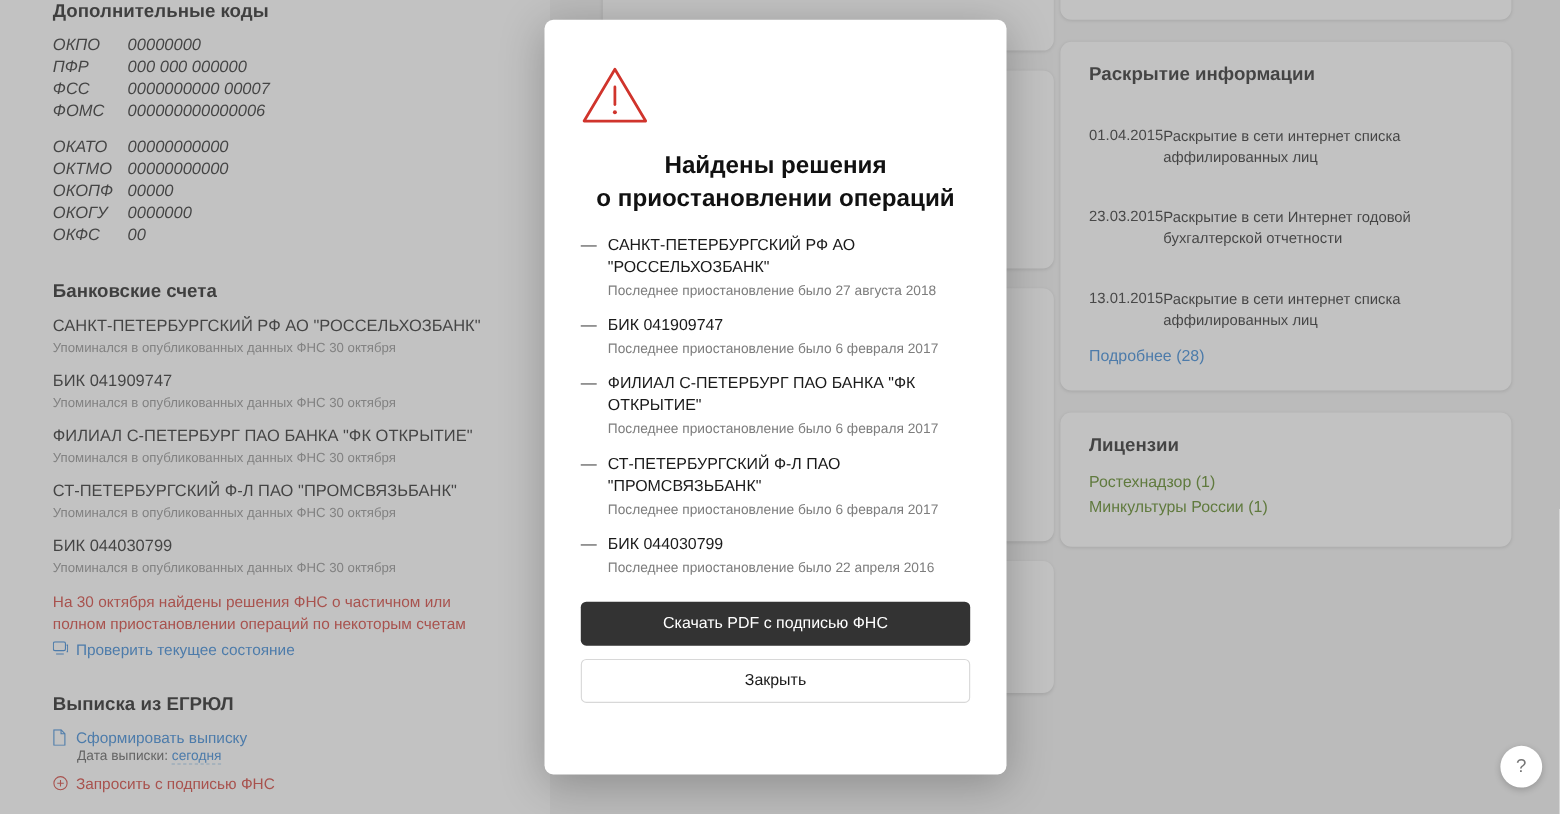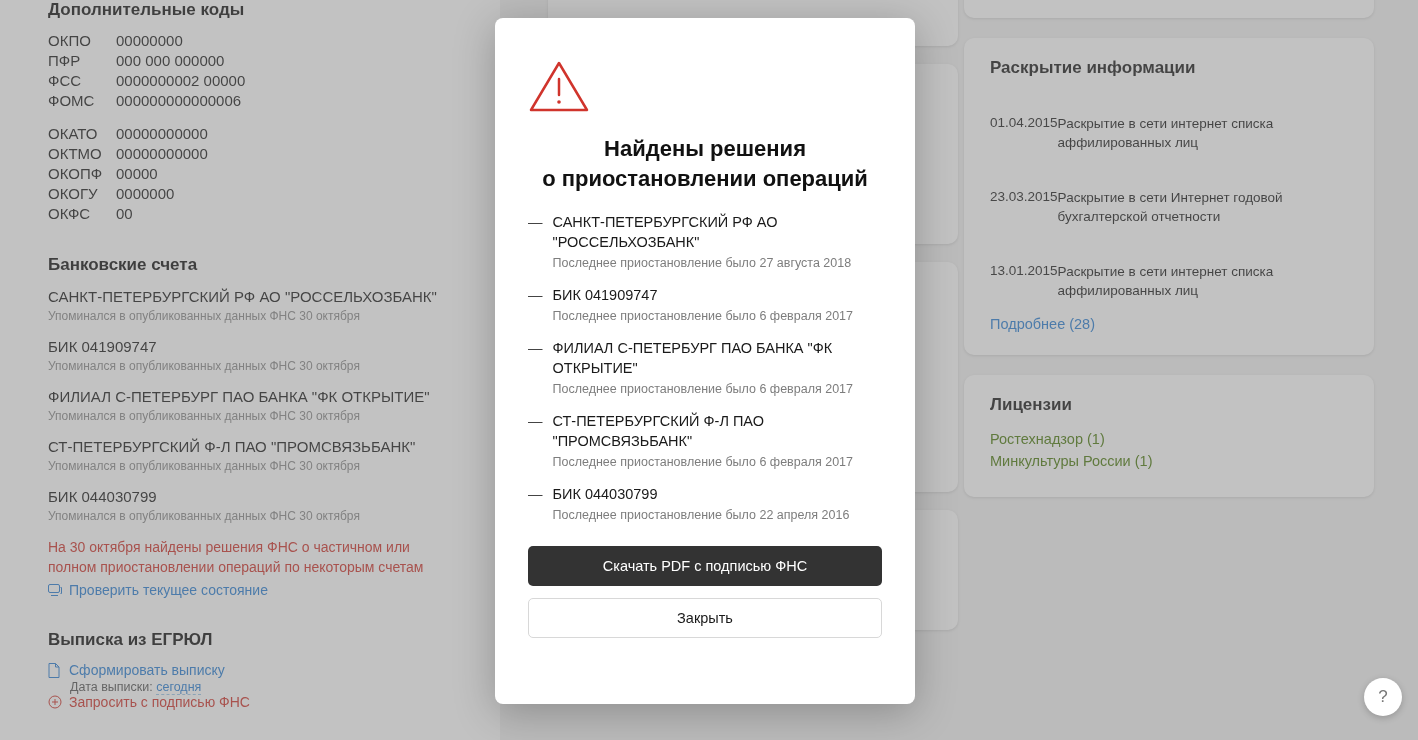--- a/index.html
+++ b/index.html
@@ -25,21 +25,21 @@
     width: 500px; height: 740px;
     background: #ffffff;
     padding: 0 48px;
   }
   .sec-title {
     font-size: 17px;
     font-weight: bold;
     color: #111;
     margin: 0 0 12px 0;
   }
-  .codes-table { border-collapse: collapse; }
+  .codes-table { border-collapse: collapse; font-style: italic; }
   .codes-table td {
     font-size: 15px;
     color: #1a1a1a;
     padding: 0 0 3px 0;
     vertical-align: top;
     white-space: nowrap;
   }
   .codes-table td.k { width: 68px; }
   .codes-gap td { height: 13px; padding: 0; }
 
@@ -275,21 +275,21 @@
           <tr>
         <td class="k">ОКПО</td>
         <td>00000000</td>
       </tr>
       <tr>
         <td class="k">ПФР</td>
         <td>000 000 000000</td>
       </tr>
       <tr>
         <td class="k">ФСС</td>
-        <td>0000000002 00000</td>
+        <td>0000000000 00007</td>
       </tr>
       <tr>
         <td class="k">ФОМС</td>
         <td>000000000000006</td>
       </tr>
       <tr class="codes-gap">
             <td colspan="2"></td>
           </tr>
       <tr>
         <td class="k">ОКАТО</td>
@@ -359,21 +359,21 @@
             <path d="M7.5 0.5V4H11" fill="none" stroke="#2a7fd4"></path>
           </svg>
       </span>
       <span class="link-blue">Сформировать выписку</span>
     </div>
     <div class="small-note">
       <span>Дата выписки:</span>
       <span class="dotted">сегодня</span>
     </div>
 
-    <div class="link-row" style="margin-top:0">
+    <div class="link-row" style="margin-top:10px">
       <span class="ico">
         <svg width="14" height="14" viewBox="0 0 14 14">
             <circle cx="7" cy="7" r="6" fill="none" stroke="#d0342c"></circle>
             <path d="M4 7h6M7 4v6" stroke="#d0342c"></path>
           </svg>
       </span>
       <span class="red-link">Запросить  с подписью ФНС</span>
     </div>
   </div>
 

